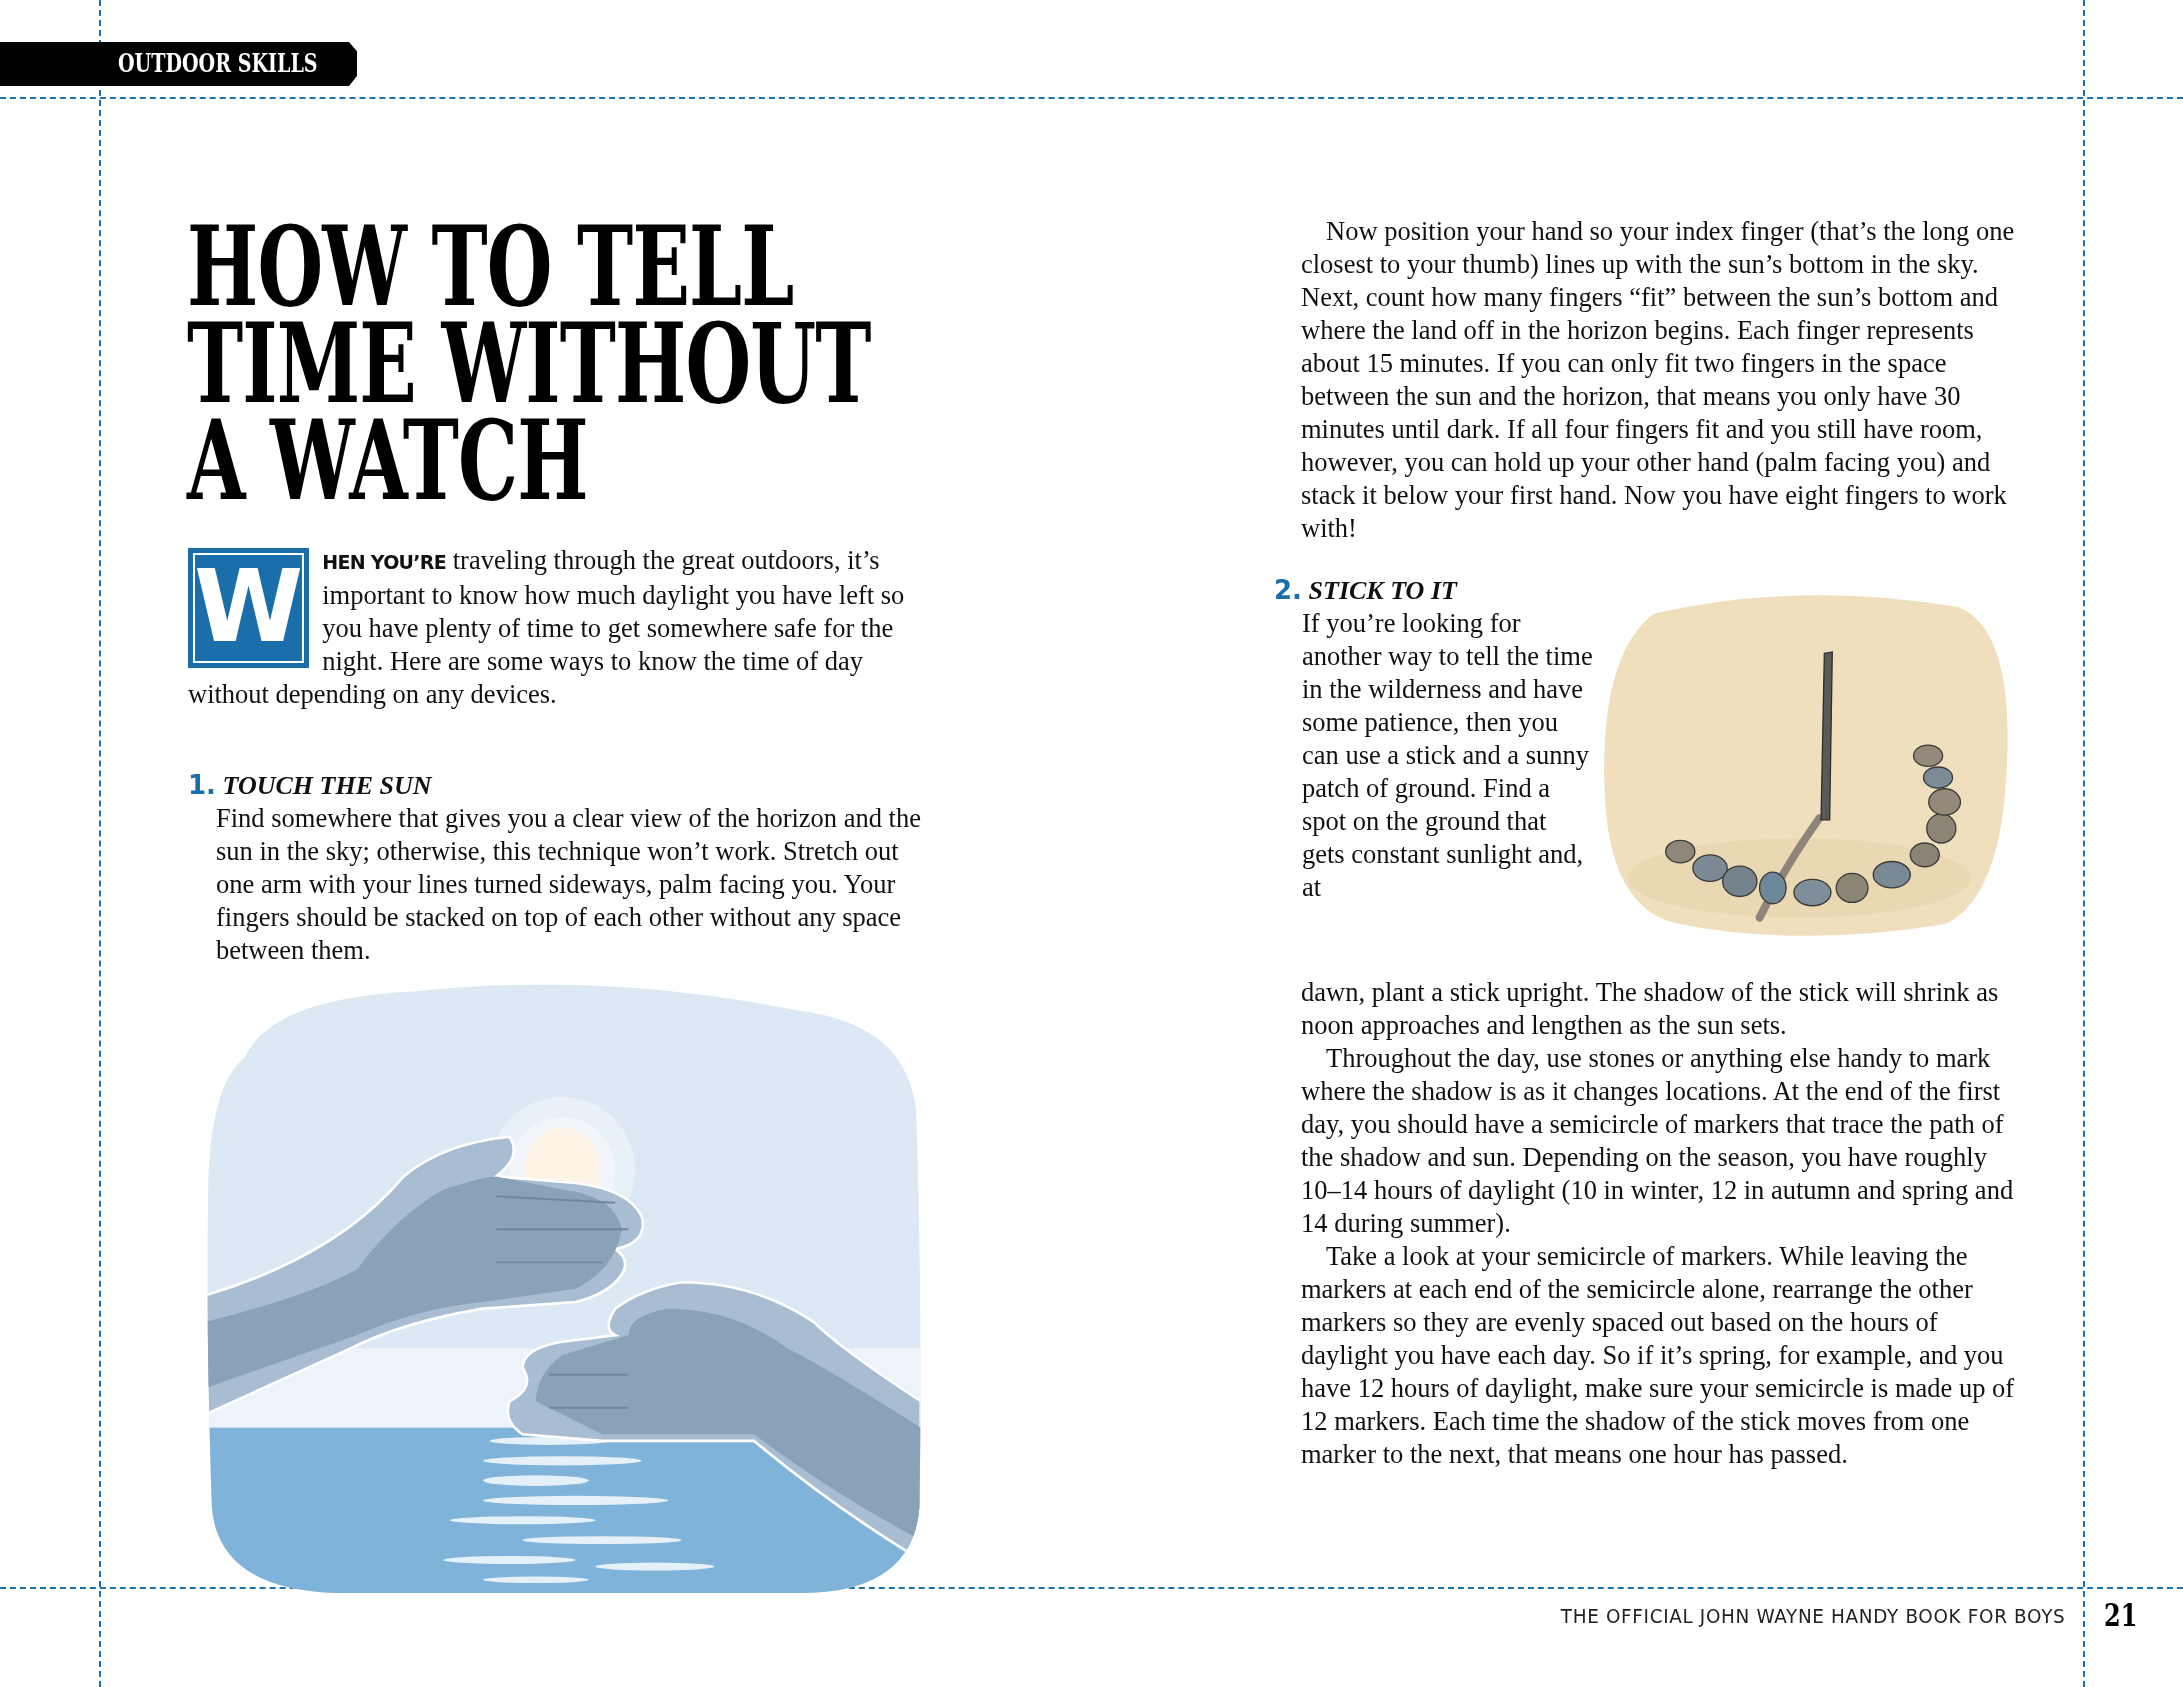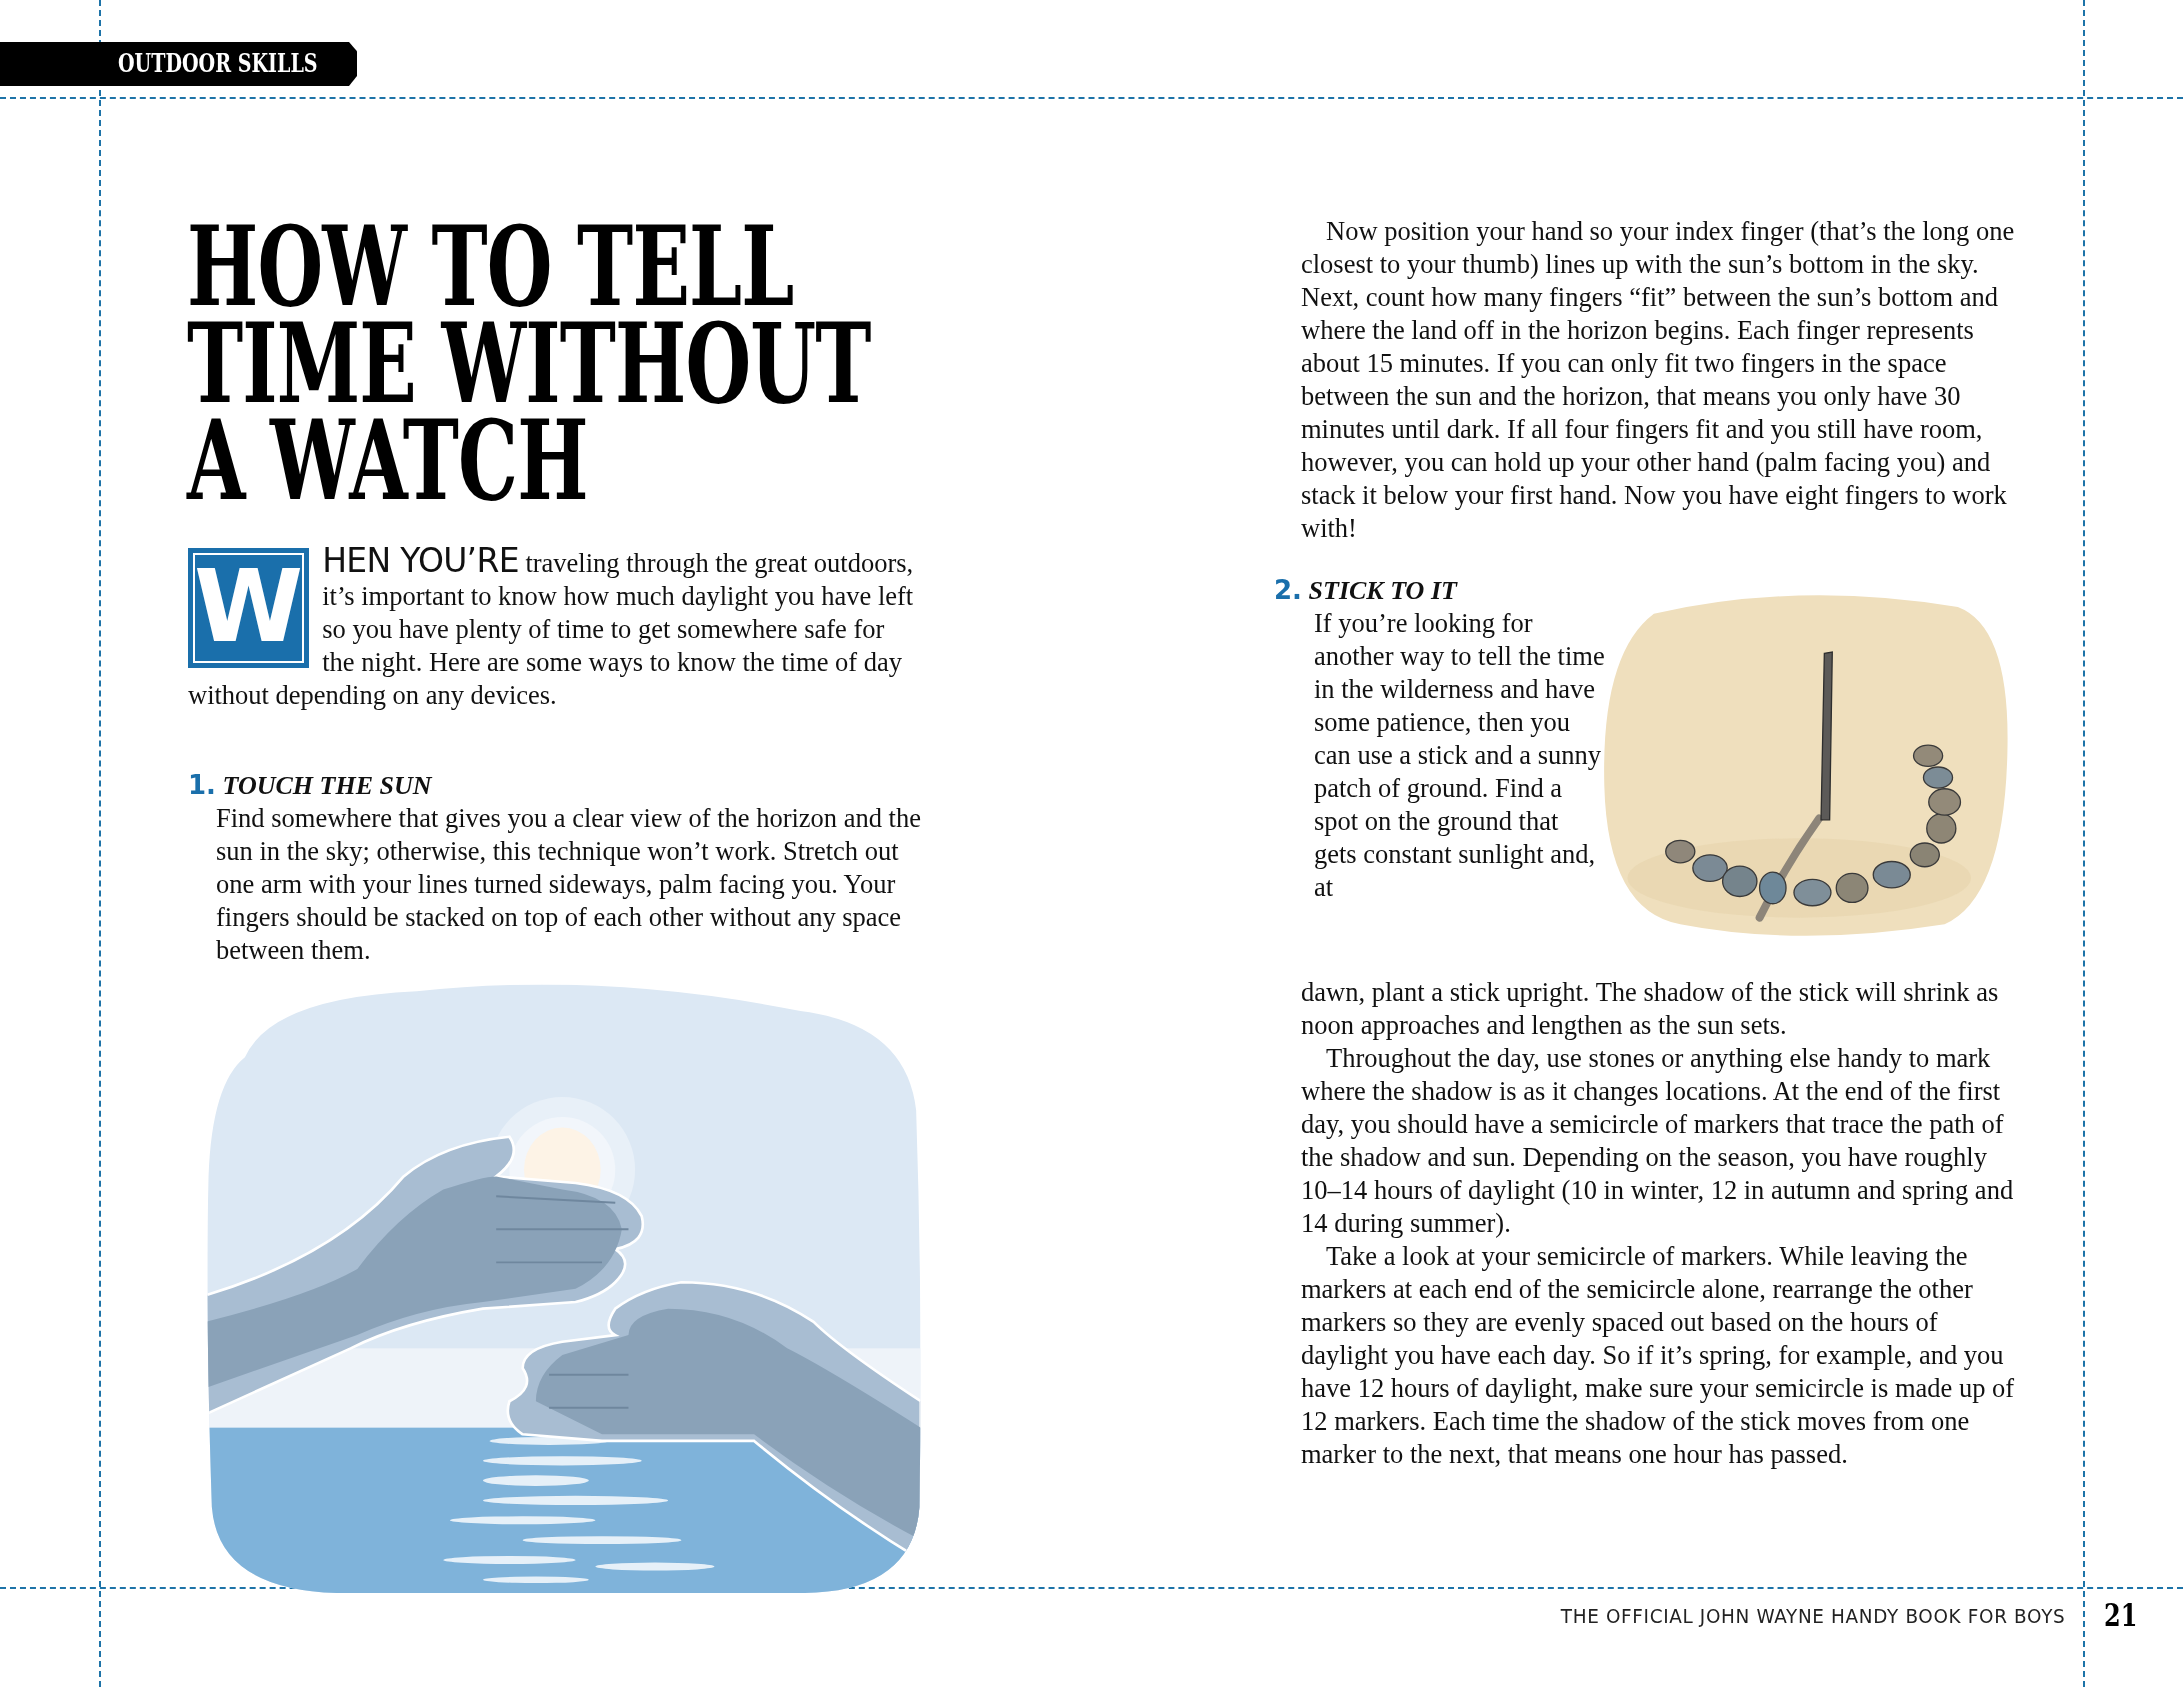--- a/index.html
+++ b/index.html
@@ -7,31 +7,31 @@
   .guide-h { position:absolute; left:0; width:2183px; height:0; border-top:2.6px dashed #1d73a8; }
   .guide-v { position:absolute; top:0; height:1687px; width:0; border-left:2px dashed #1d73a8; }
   .tab { position:absolute; left:0; top:42px; width:357px; height:44px; background:#000000; clip-path:polygon(0 0, 349px 0, 357px 9.3px, 357px 34px, 349px 44px, 0 44px); }
   .tab-label { position:absolute; left:118px; top:5.3px; font-family:"DejaVu Serif", serif; font-weight:bold; font-size:26.5px; color:#fff; letter-spacing:0px; transform:scaleX(0.72); transform-origin:left center; white-space:nowrap; }
   .title { position:absolute; left:187px; top:218px; margin:0; font-family:"DejaVu Serif", serif; font-weight:bold; font-size:111px; line-height:97px; color:#000; transform:scaleX(0.68); transform-origin:left top; white-space:nowrap; letter-spacing:-1.3px; }
   .body-text { font-family:"Liberation Serif", serif; font-size:26.5px; line-height:33px; color:#111; }
   .intro { position:absolute; left:188px; top:544px; width:728px; }
   .dropcap { float:left; width:121px; height:120px; background:#1a6fab; margin:4px 13.2px 0 0; position:relative; }
   .dropcap-inner { position:absolute; left:5.3px; top:5.3px; right:5.3px; bottom:5.3px; border:2px solid #fff; }
   .dropcap-letter { position:absolute; left:0; right:0; top:12px; text-align:center; font-family:"DejaVu Sans", sans-serif; font-weight:bold; font-size:99px; line-height:93px; color:#fff; }
-  .lead { font-family:"DejaVu Sans", sans-serif; font-weight:normal; font-size:33px; letter-spacing:-0.7px; }
+  .lead { font-family:"DejaVu Sans", sans-serif; font-weight:bold; font-size:19px; letter-spacing:-0.7px; }
   .sec1 { position:absolute; left:188px; top:769px; width:754px; }
   .sec-head { font-family:"Liberation Serif", serif; font-style:italic; font-weight:bold; font-size:26px; line-height:33px; }
   .sec-num { font-family:"DejaVu Sans", sans-serif; font-weight:bold; font-style:normal; color:#1a6fab; margin-right:6.6px; }
   .indent-block { padding-left:28px; }
   .illus-hands { position:absolute; left:205px; top:978px; width:716px; height:619px; }
   .col-right { position:absolute; left:1301px; top:215px; width:728px; }
   .p-indent { text-indent:25px; }
   .sec2 { position:absolute; left:1274px; top:574px; width:754px; }
   .sec2-body { padding-left:28px; }
-  .sec2-narrow { width:291px;margin-left:12px; }
+  .sec2-narrow { width:291px; }
   .illus-sundial { position:absolute; left:1601px; top:587px; width:413px; height:354px; }
   .col-right-2 { position:absolute; left:1301px; top:976px; width:728px; }
   .footer-title { position:absolute; right:118px; top:1604px; font-family:"DejaVu Sans", sans-serif; font-size:20px; letter-spacing:0.7px; color:#222; transform:scaleX(0.92); transform-origin:right center; white-space:nowrap; }
   .page-num { position:absolute; left:2104px; top:1596px; font-family:"DejaVu Serif", serif; font-weight:bold; font-size:32px; color:#000; transform:scaleX(0.75); transform-origin:left top; }
   p { margin:0; }
 </style>
 </head>
 <body>
 
 <div class="guide-h" style="top:97px;"></div>

